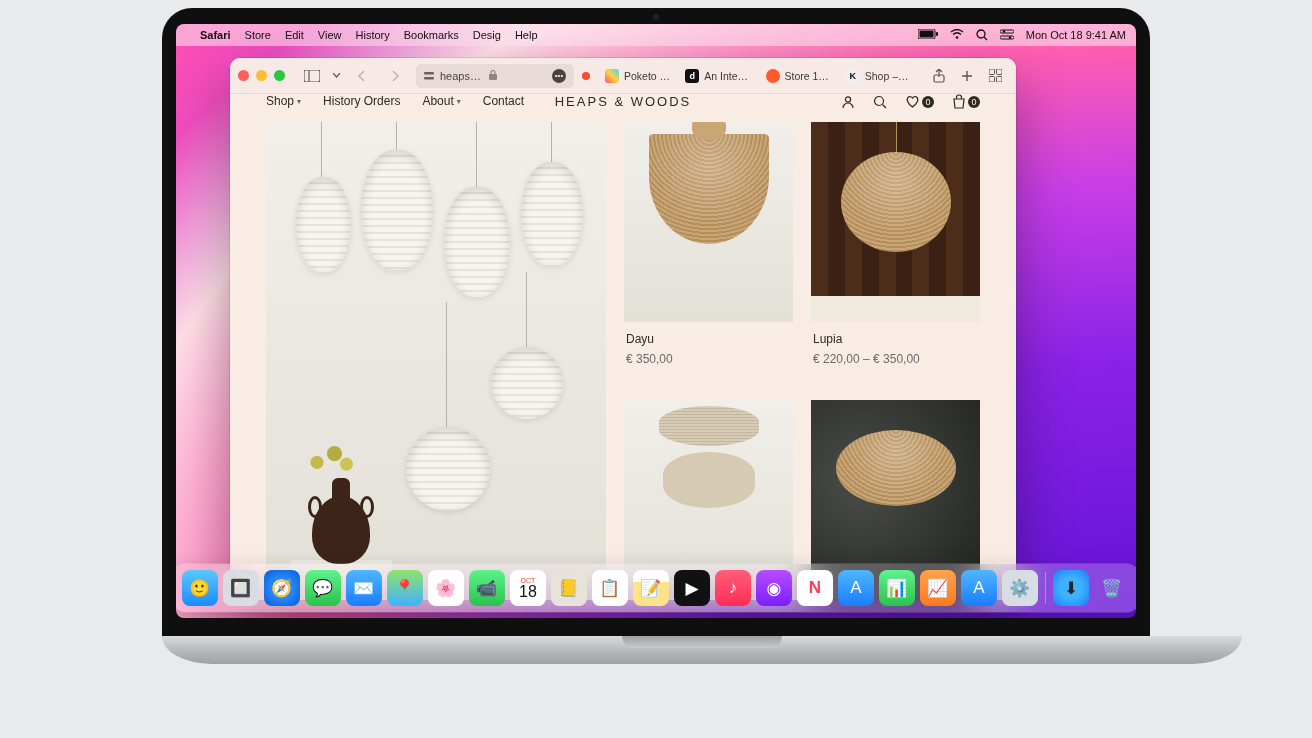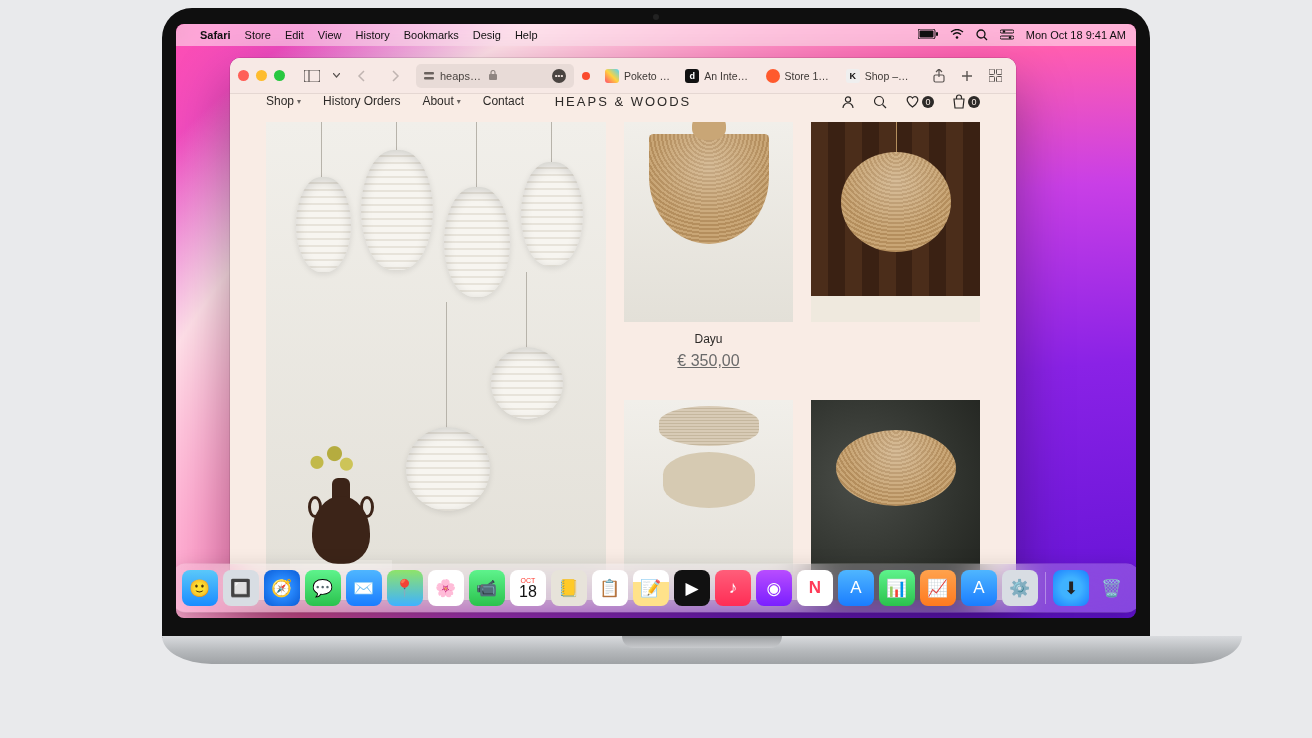--- a/index.html
+++ b/index.html
@@ -66,23 +66,23 @@
   .chev{font-size:8px;opacity:.7;}
   .logo{position:absolute;left:50%;transform:translateX(-50%);font-size:13px;letter-spacing:2px;font-weight:300;color:#2d2a28;}
   .hicons{margin-left:auto;display:flex;gap:18px;align-items:center;}
   .hicons .hi{position:relative;display:flex;align-items:center;}
   .hicons .count{font-size:9px;background:#2d2a28;color:var(--page-canvas);width:12px;height:12px;border-radius:50%;display:flex;align-items:center;justify-content:center;margin-left:2px;}
 
   .gallery{flex:1;display:grid;grid-template-columns:340px 1fr 1fr;grid-template-rows:260px 1fr;gap:18px;padding:0 36px 0;}
   .hero{grid-row:1/3;background:#e8e5df;position:relative;overflow:hidden;}
   .card{display:flex;flex-direction:column;}
   .card .img{flex:0 0 200px;position:relative;overflow:hidden;}
-  .card .meta{padding:10px 2px;text-align:center;}
+  .card .meta{padding:10px 2px;}
   .card .name{font-size:12px;color:#2d2a28;margin-bottom:6px;}
-  .card .price{font-size:16px;color:var(--txt-muted);text-decoration:underline;}
+  .card .price{font-size:12px;color:var(--txt-muted);}
   .card2 .img{height:118px;}
 
   
   .img-white{background:linear-gradient(#f1efea,#e3e0d8);}
   .img-wood{background:linear-gradient(90deg,#4b2d1a 0 10%,#3a2113 10% 20%,#4b2d1a 20% 30%,#3a2113 30% 40%,#4b2d1a 40% 50%,#3a2113 50% 60%,#4b2d1a 60% 70%,#3a2113 70% 80%,#4b2d1a 80% 90%,#3a2113 90% 100%);}
   .img-stone{background:radial-gradient(circle at 30% 40%,#4a4d48,#2f322d 60%,#1f211d);}
   .lantern{position:absolute;border-radius:50%/55%;background:repeating-linear-gradient(#f7f5f0 0 5px,#e7e3da 5px 7px);box-shadow:0 4px 12px rgba(0,0,0,.15) inset,0 2px 6px rgba(0,0,0,.1);}
   .cord{position:absolute;width:1px;background:#b7b3aa;}
   .vase{position:absolute;left:40px;bottom:36px;width:70px;height:90px;}
   .vase .body{position:absolute;left:6px;bottom:0;width:58px;height:68px;background:#3c2418;border-radius:50% 50% 45% 45%/55% 55% 40% 40%;}
@@ -327,20 +327,24 @@
                 <div class="name">Dayu</div>
                 <div class="price">€ 350,00</div>
               </div>
             </div>
 
             <div class="card">
               <div class="img img-wood">
                   <div class="wicker lupia"></div>
                   <div style="position:absolute;left:0;right:0;bottom:0;height:26px;background:#efe9de"></div>
                 </div>
+              <div class="meta">
+                <div class="name">Lupia</div>
+                <div class="price">€ 220,00 – € 350,00</div>
+              </div>
             </div>
 
             <div class="card card2">
               <div class="img img-white">
                   <div class="bell s1"></div>
                   <div class="bell s2"></div>
                 </div>
             </div>
             <div class="card card2">
               <div class="img img-stone">

